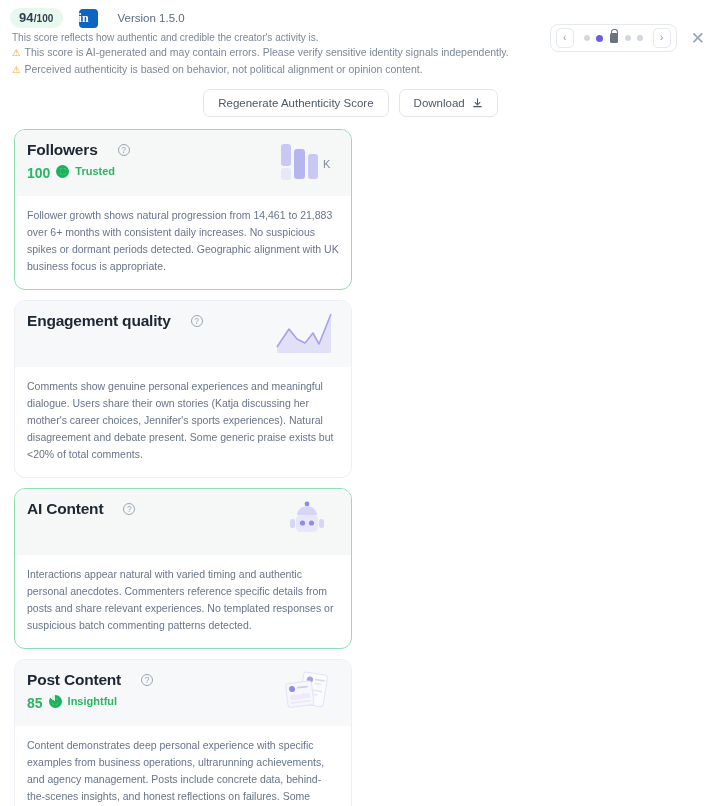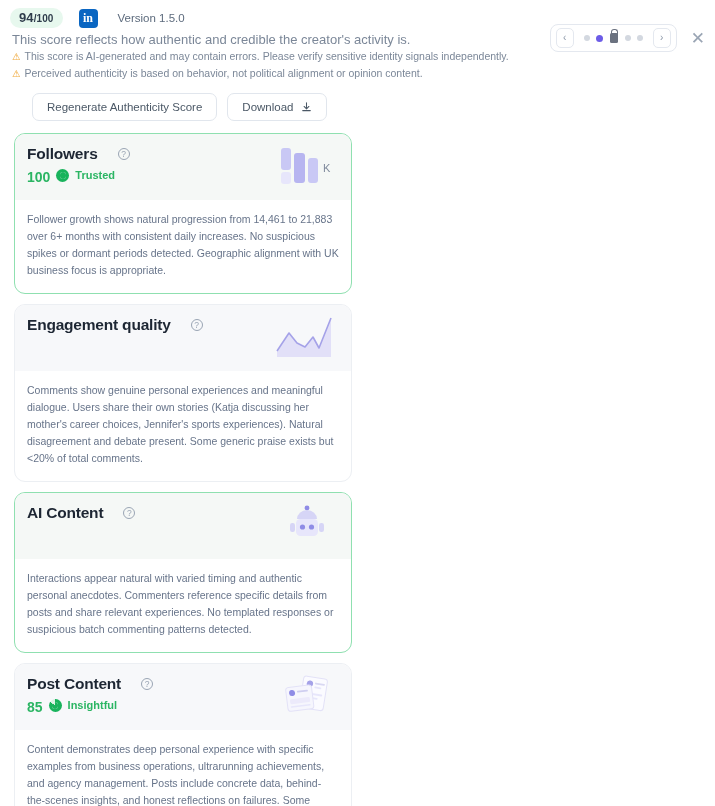--- a/index.html
+++ b/index.html
@@ -17,25 +17,25 @@
   .hdr-top { display: flex; align-items: center; gap: 16px; }
   .score-pill {
     background: #e7f8ee; color: #2f3d4c; border-radius: 13px;
     padding: 3px 9px 4px 9px; font-size: 13px; font-weight: 700;
     letter-spacing: .1px; line-height: 1;
   }
   .score-pill .denom { font-size: 10px; font-weight: 700; }
   .li-icon {
     width: 19px; height: 19px; border-radius: 4px; background: #0a66c2;
     color: #fff; font-size: 12px; font-weight: 700; line-height: 19px;
-    text-align: center; font-family: "Liberation Serif", serif;
+    font-family: "Liberation Serif", serif;
   }
   .hdr-title { font-size: 17px; font-weight: 700; color: #1d2633; letter-spacing: -.2px; }
   .hdr-version { font-size: 11.5px; color: #5d6b7d; margin-left: 4px; }
-  .hdr-sub { font-size: 13px; color: #7b8798; margin: 4px 0 0 2px; }
+  .hdr-sub { font-size: 10px; color: #7b8798; margin: 4px 0 0 2px; }
   .warn-line { font-size: 10.5px; color: #7b8798; margin-top: 3px; margin-left: 2px; display: flex; align-items: flex-start; gap: 4px; }
   .warn-ico { color: #f0a93b; font-size: 9.5px; line-height: 14px; }
 
   .hdr-right {
     position: absolute; top: 24px; right: 10px;
     display: flex; align-items: center; gap: 14px;
   }
   .pager {
     display: flex; align-items: center; gap: 7px;
     border: 1px solid #e4e8ef; border-radius: 8px; padding: 3px 5px;
@@ -53,21 +53,21 @@
     border-radius: 1.5px; margin: 0 1px;
   }
   .lock::before {
     content: ""; position: absolute; left: 1.6px; top: -4px;
     width: 5px; height: 5px; border: 1.4px solid #6b7280;
     border-bottom: none; border-radius: 3px 3px 0 0;
   }
   .close-x { color: #9aa5b4; font-size: 17px; line-height: 1; cursor: pointer; font-weight: 300; }
 
   
-  .actions { display: flex; justify-content: flex-start; gap: 10px; padding: 8px 14px 0 0; margin-left: 32px; }
+  .actions { display: flex; justify-content: center; gap: 10px; padding: 8px 14px 0 0; }
   .btn {
     border: 1px solid #e1e6ed; border-radius: 7px; background: #fff;
     font-size: 11.5px; color: #4b5866; padding: 7px 14px; cursor: pointer;
     display: flex; align-items: center; gap: 7px; font-family: "Liberation Sans", sans-serif;
   }
 
   
   .grid { padding: 12px 14px 0 14px; display: flex; flex-wrap: wrap; gap: 10px 14px; }
   .card {
     width: 338px; border-radius: 11px; background: #fff; overflow: hidden;

